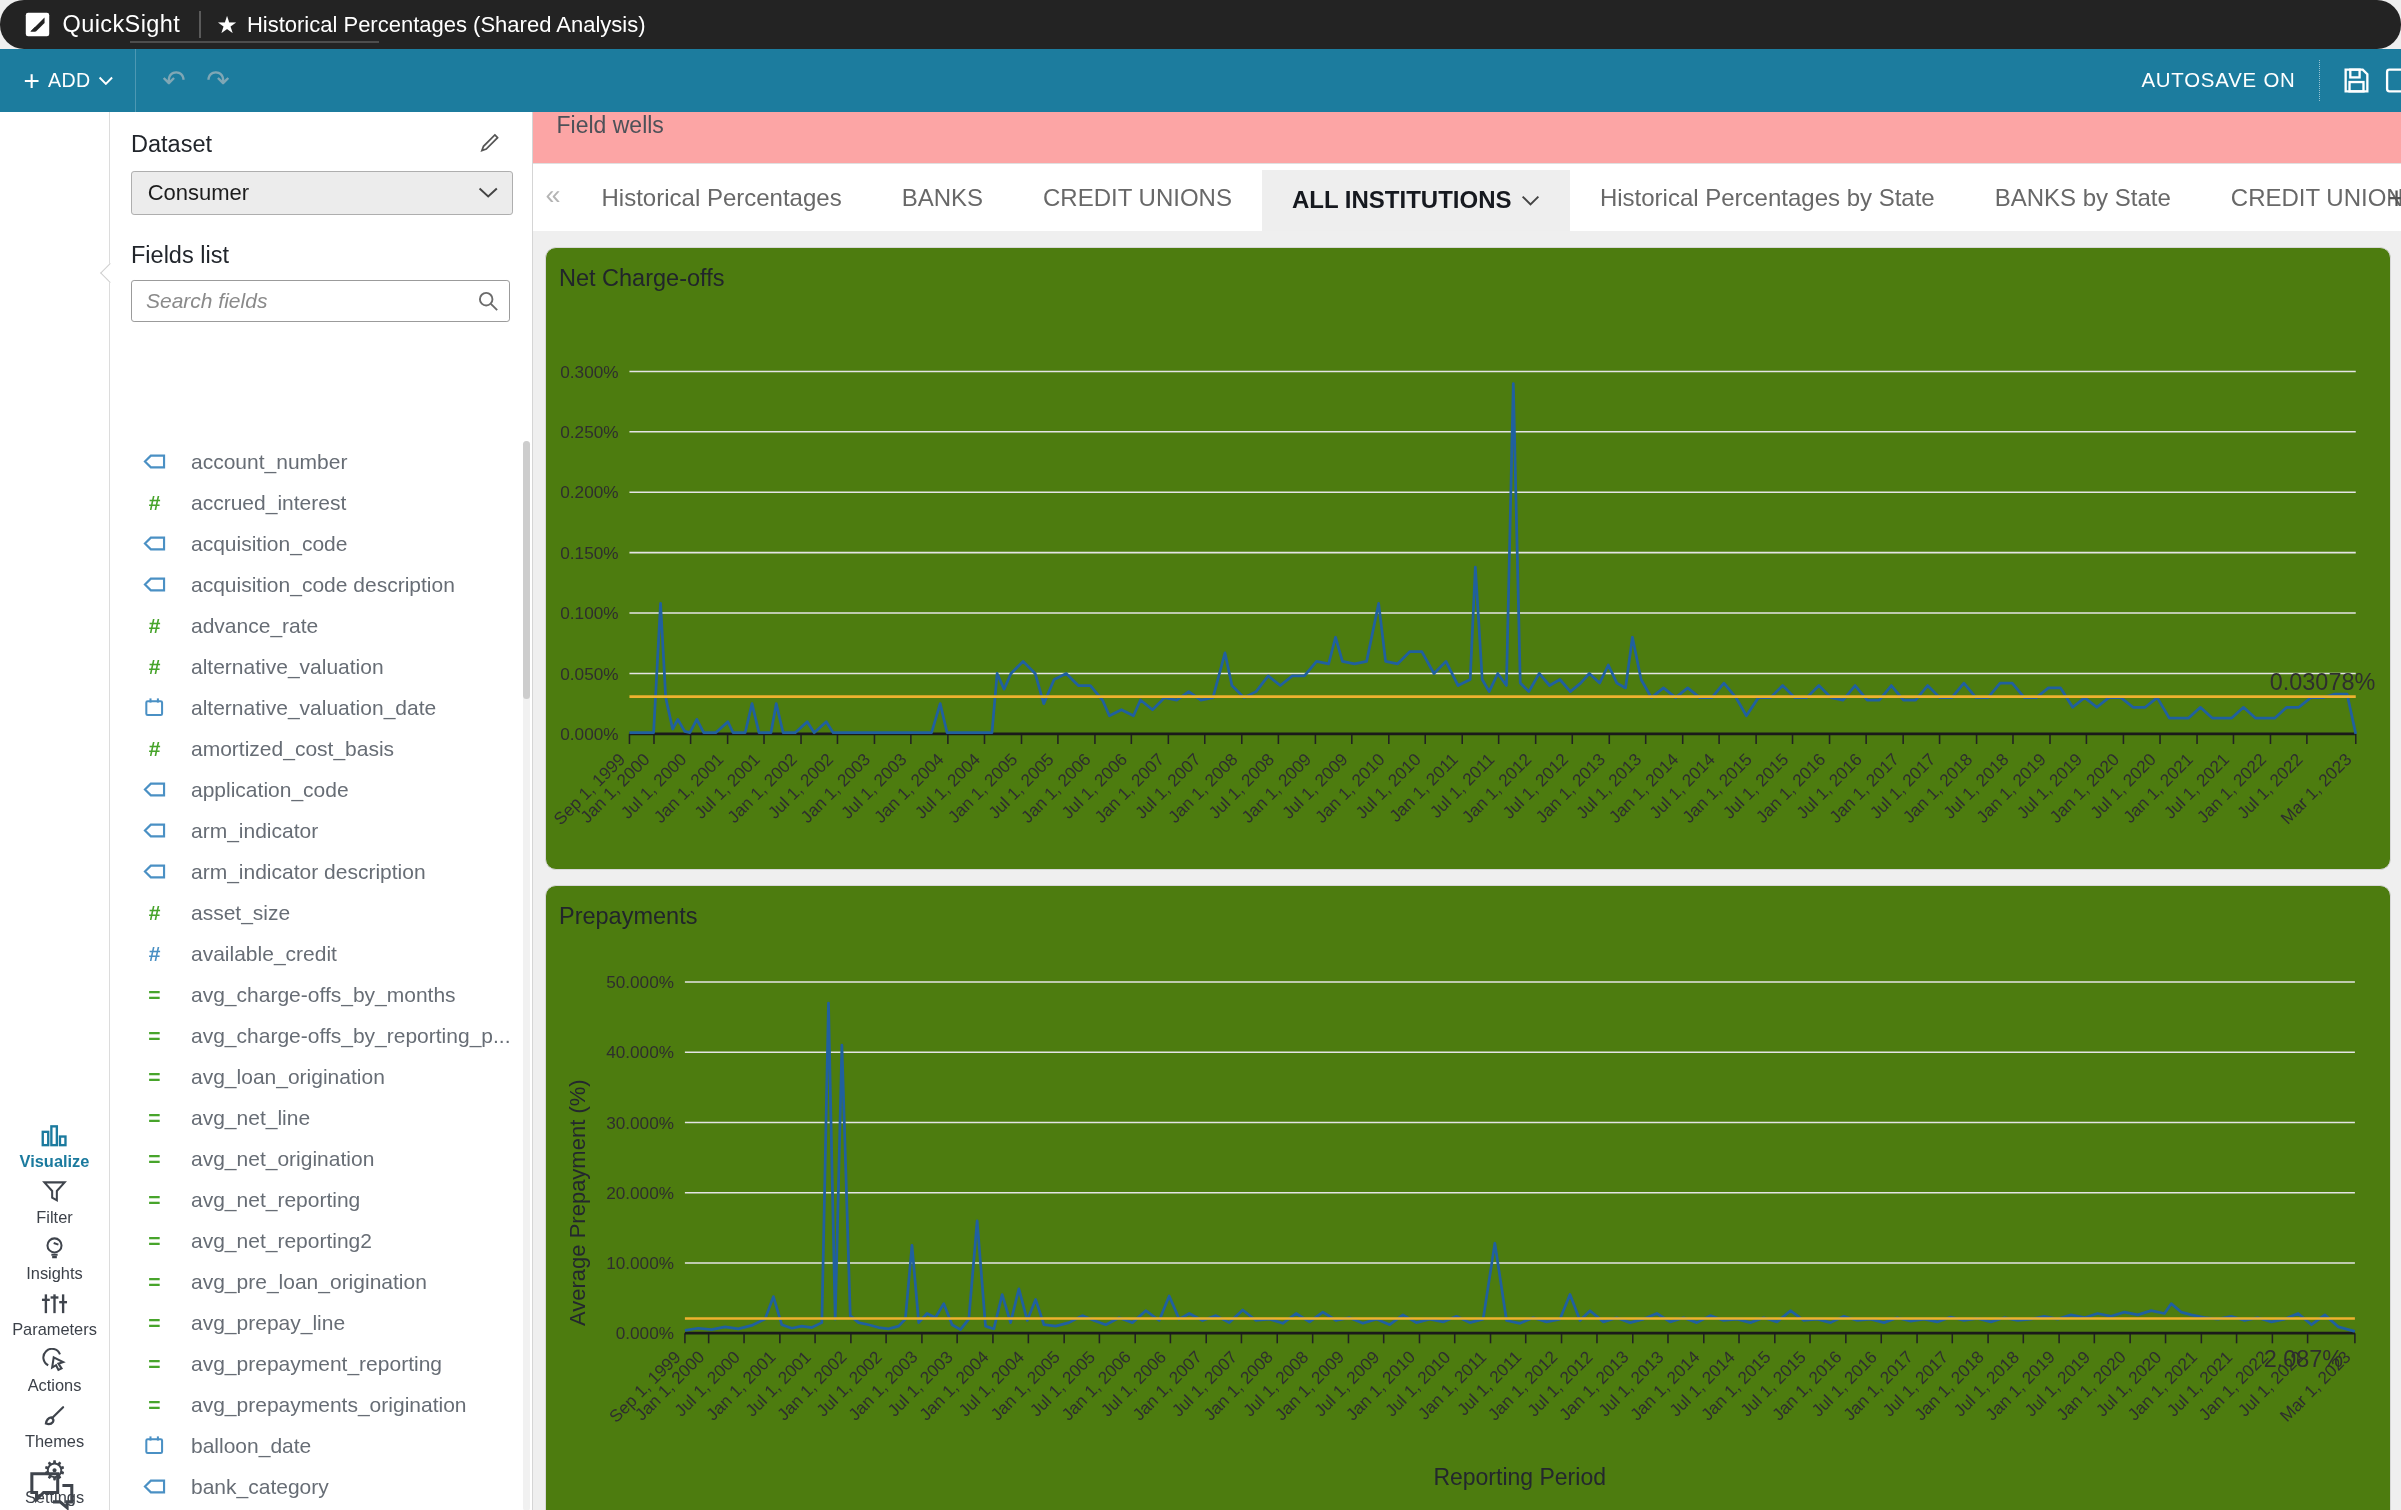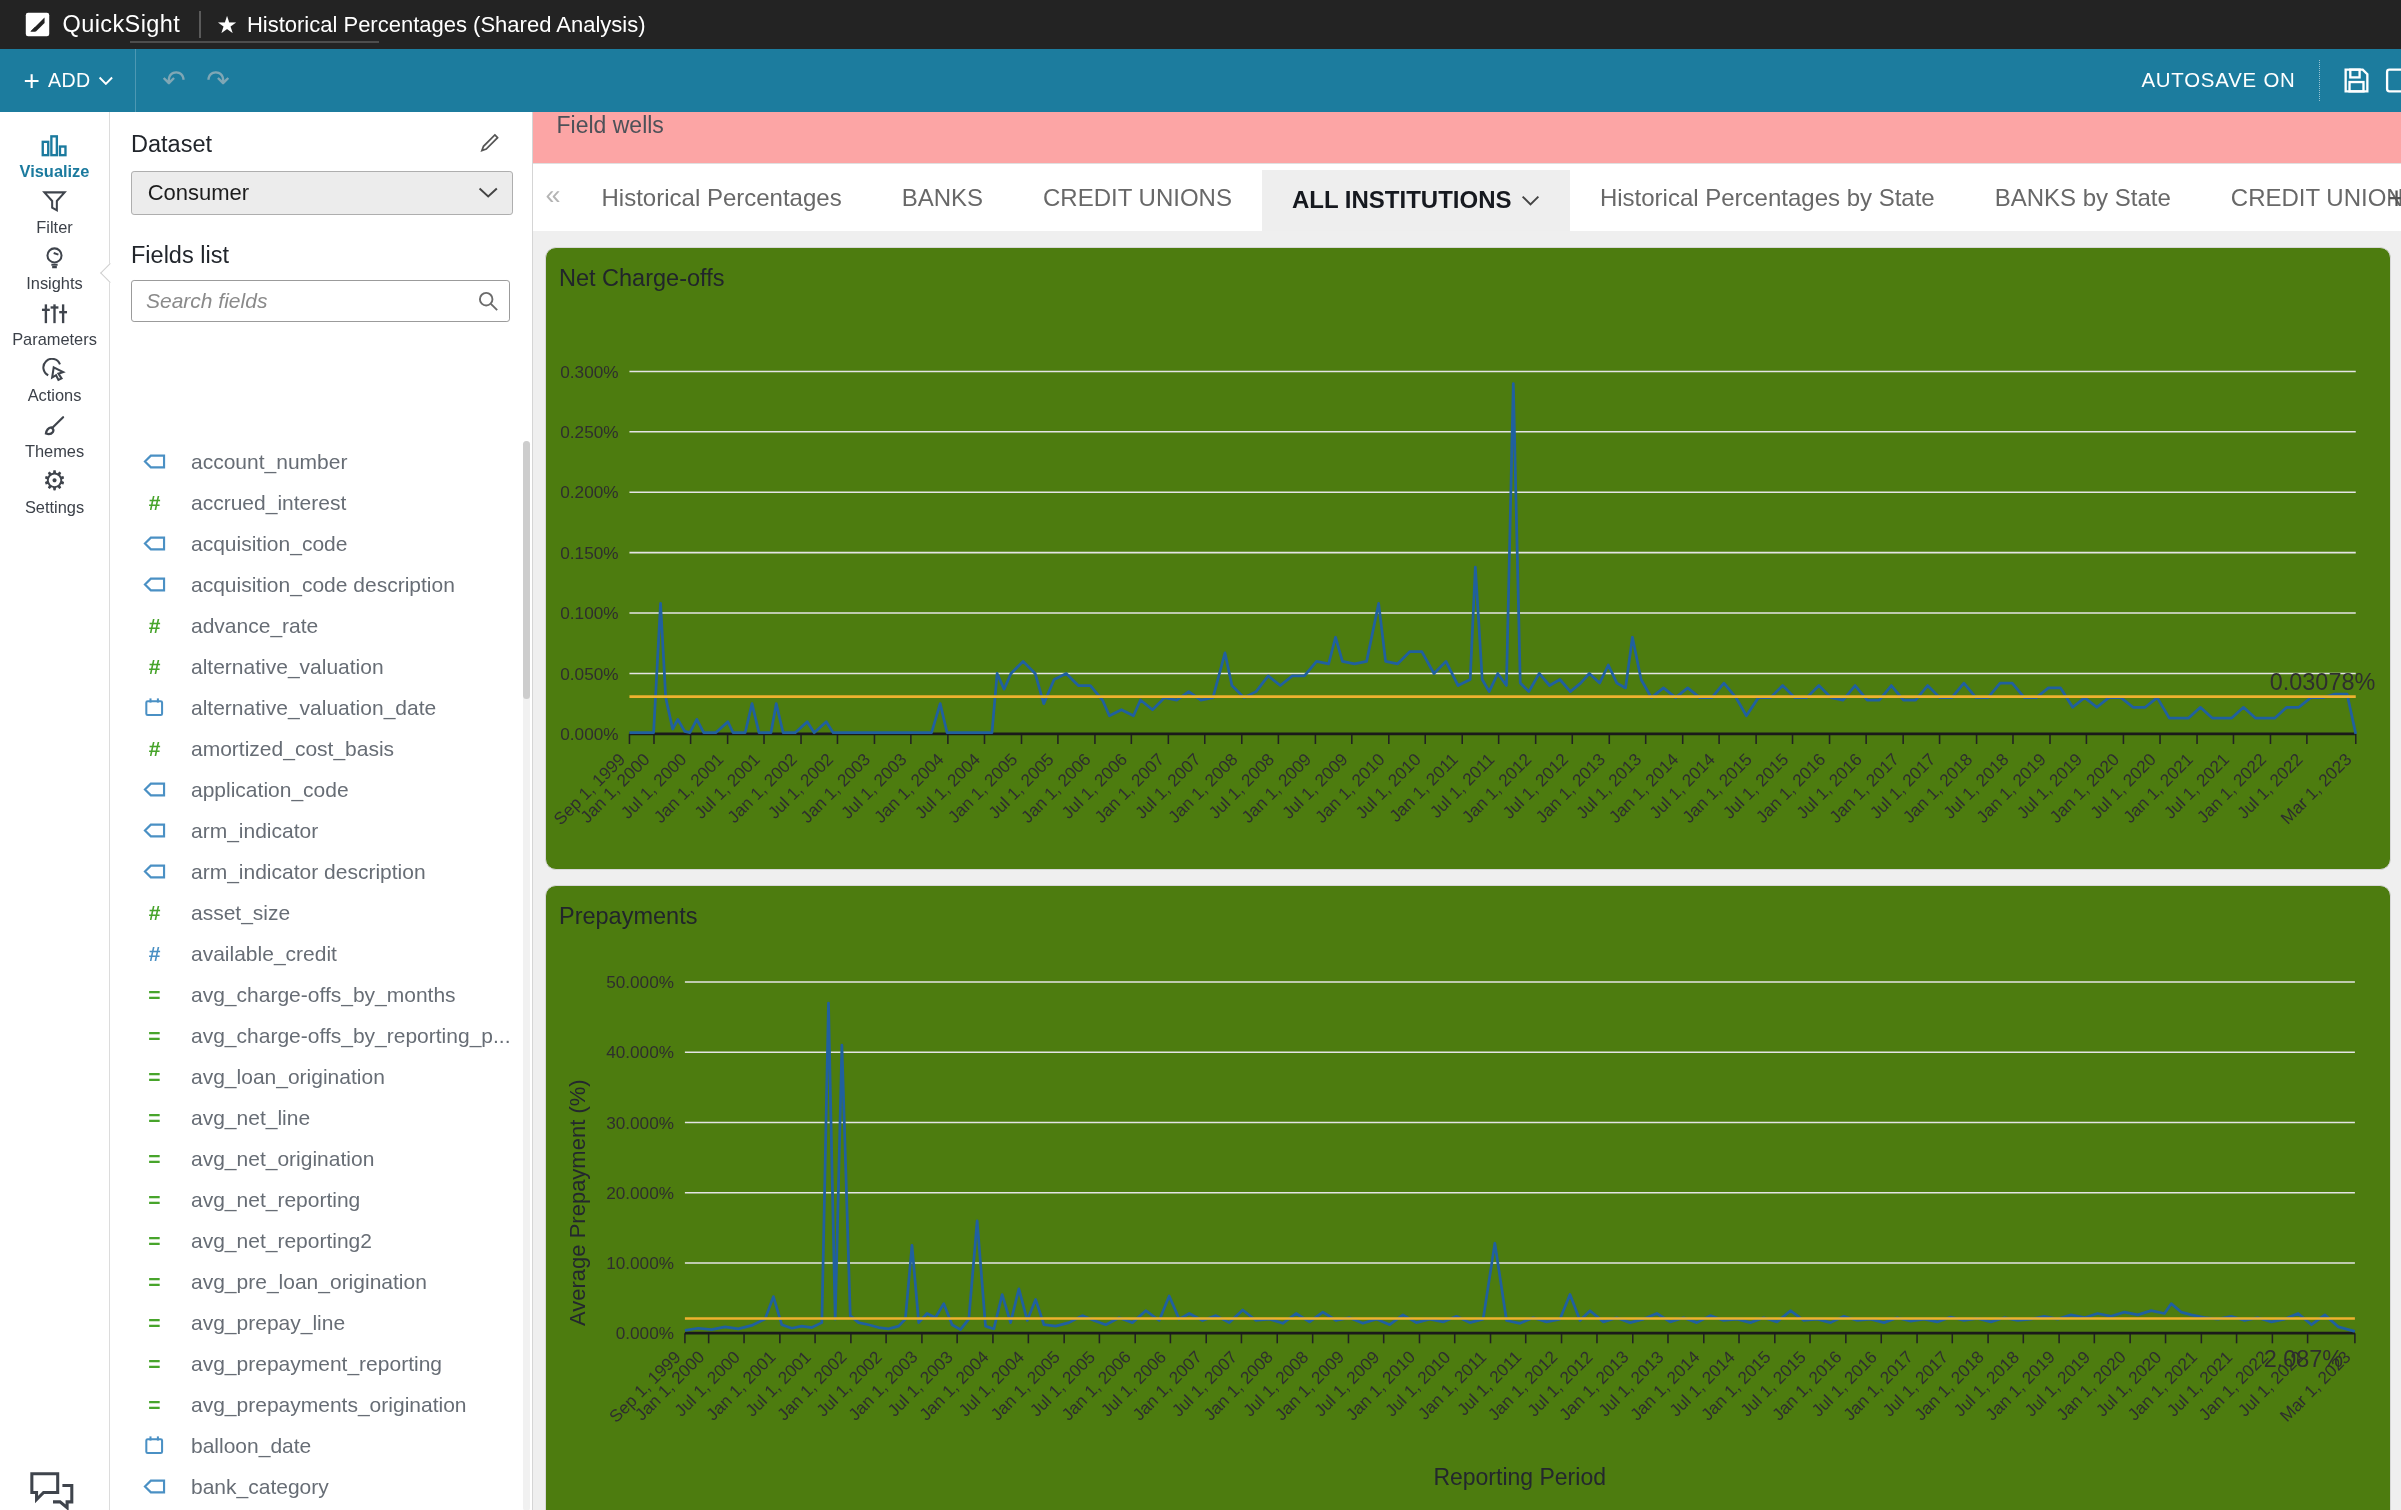--- a/index.html
+++ b/index.html
@@ -1,20 +1,20 @@
 <!DOCTYPE html>
 <html style="font-size:12.5px"><head>
 <meta charset="utf-8">
 <style>
   * { margin:0; padding:0; box-sizing:border-box; }
   html,body { width:2401px; height:1510px; overflow:hidden;
     font-family:"Liberation Sans","DejaVu Sans",sans-serif; background:#efefef; }
 
   
-  .topbar { position:relative; height:49px; background:#232323; display:flex; align-items:center; }
+  .topbar { position:relative; height:49px; background:#232323; display:flex; align-items:center;border-radius:24px; }
   .logo { width:25px; height:25px; margin-left:25px; }
   .appname { color:#fff; font-size:23.5px; margin-left:12.5px; letter-spacing:0.4px; }
   .tb-sep { width:1.6px; height:27px; background:#5a5a5a; margin:0 15.7px 0 19px; }
   .star { color:#fff; font-size:23.5px; margin-right:9.4px; cursor:pointer; }
   .analysis-title { color:#fff; font-size:22px; }
   .title-underline { position:absolute; left:130px; top:41px; width:249px; height:2.3px; background:#4d4d4d; }
 
   
   .toolbar { height:63px; background:#1c7c9e; display:flex; align-items:center; color:#fff; position:relative; }
   .add-btn { display:flex; align-items:center; gap:7.8px; margin-left:23.5px; font-size:19.6px; letter-spacing:0.4px; cursor:pointer; }
@@ -26,21 +26,21 @@
   .autosave { font-size:20.4px; letter-spacing:0.8px; cursor:pointer; }
   .dotted-sep { border-left:1.6px dotted rgba(255,255,255,.55); height:41px; margin:0 20.4px 0 23.5px; }
   .tb-icon { width:31px; height:31px; margin-right:12.5px; cursor:pointer; }
   .tb-icon.partial { margin-right:-14px; }
 
   
   .shell { display:flex; height:1399px; position:relative; }
 
   
   .rail { width:110px; background:#fff; border-right:0.8px solid #dcdcdc; padding-top:17px;
-          display:flex; flex-direction:column; position:relative; }
+          display:flex; flex-direction:column; position:relative;justify-content:flex-end; }
   .railitem { height:56px; display:flex; flex-direction:column; align-items:center; justify-content:center; gap:3.1px; cursor:pointer; }
   .railitem .rlabel { font-size:16.4px; color:#3c4149; }
   .railitem.active .rlabel { color:#1b7a9e; font-weight:bold; }
   .ricon { height:25px; display:flex; align-items:center; justify-content:center; }
   .ricon svg { stroke:#3f444c; }
   .railitem.active .ricon svg { stroke:#1b7a9e; }
   .gear-glyph { font-size:27px; color:#3f444c; line-height:25px; }
   .feedback { position:absolute; left:28px; top:1355px; }
 
   .pointer { position:absolute; left:103px; top:154px; width:14px; height:14px; background:#fff;

